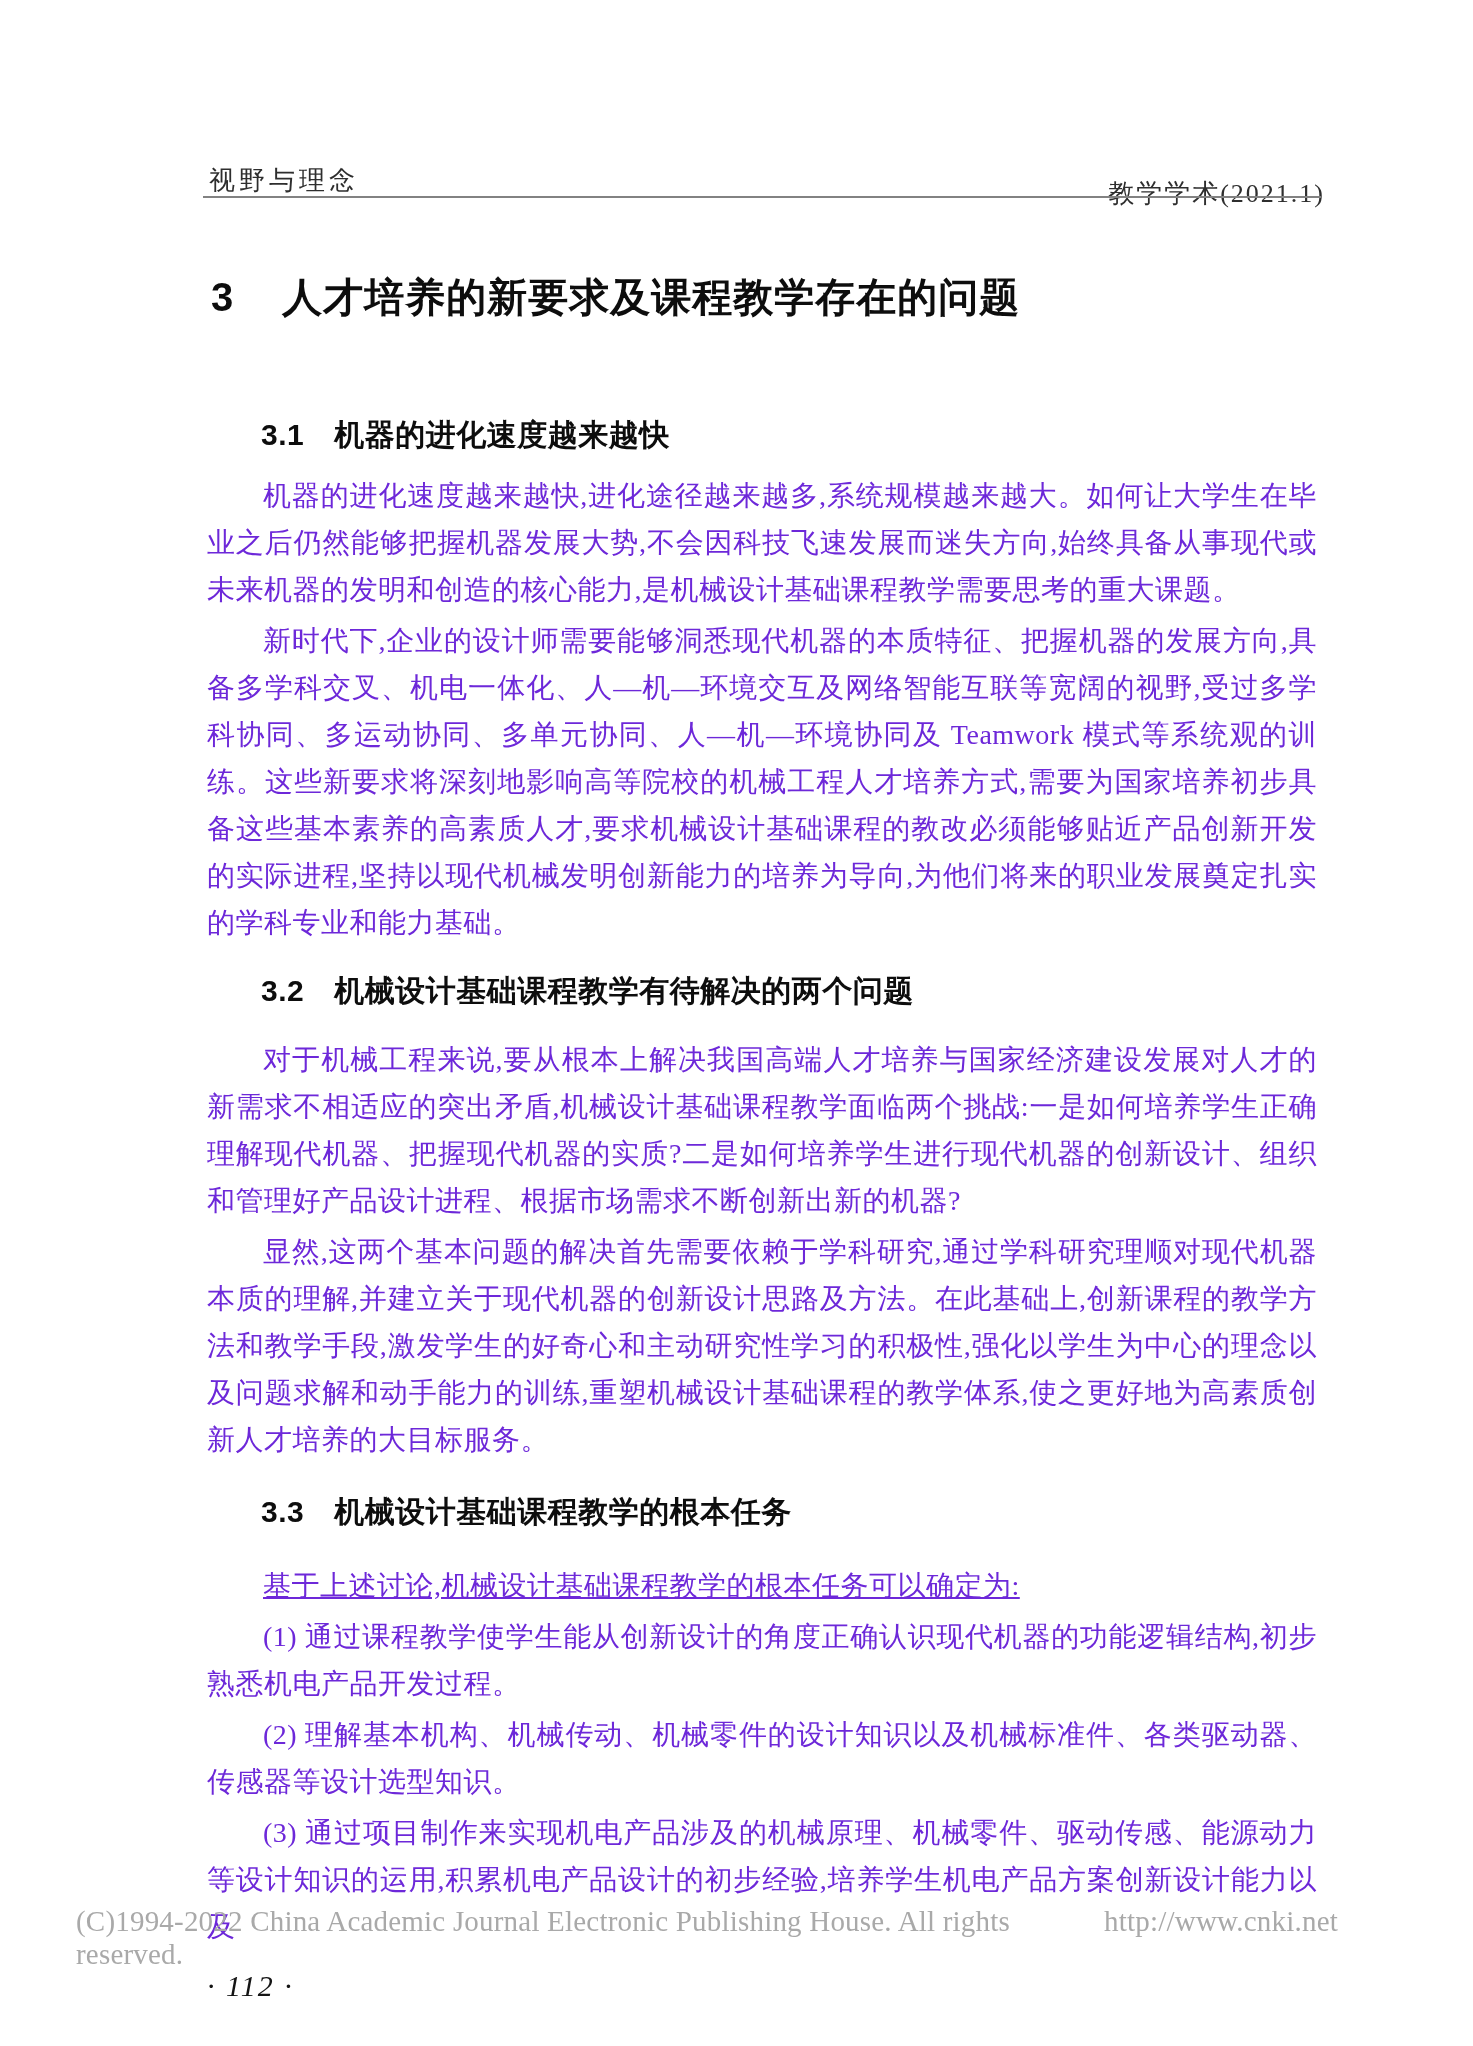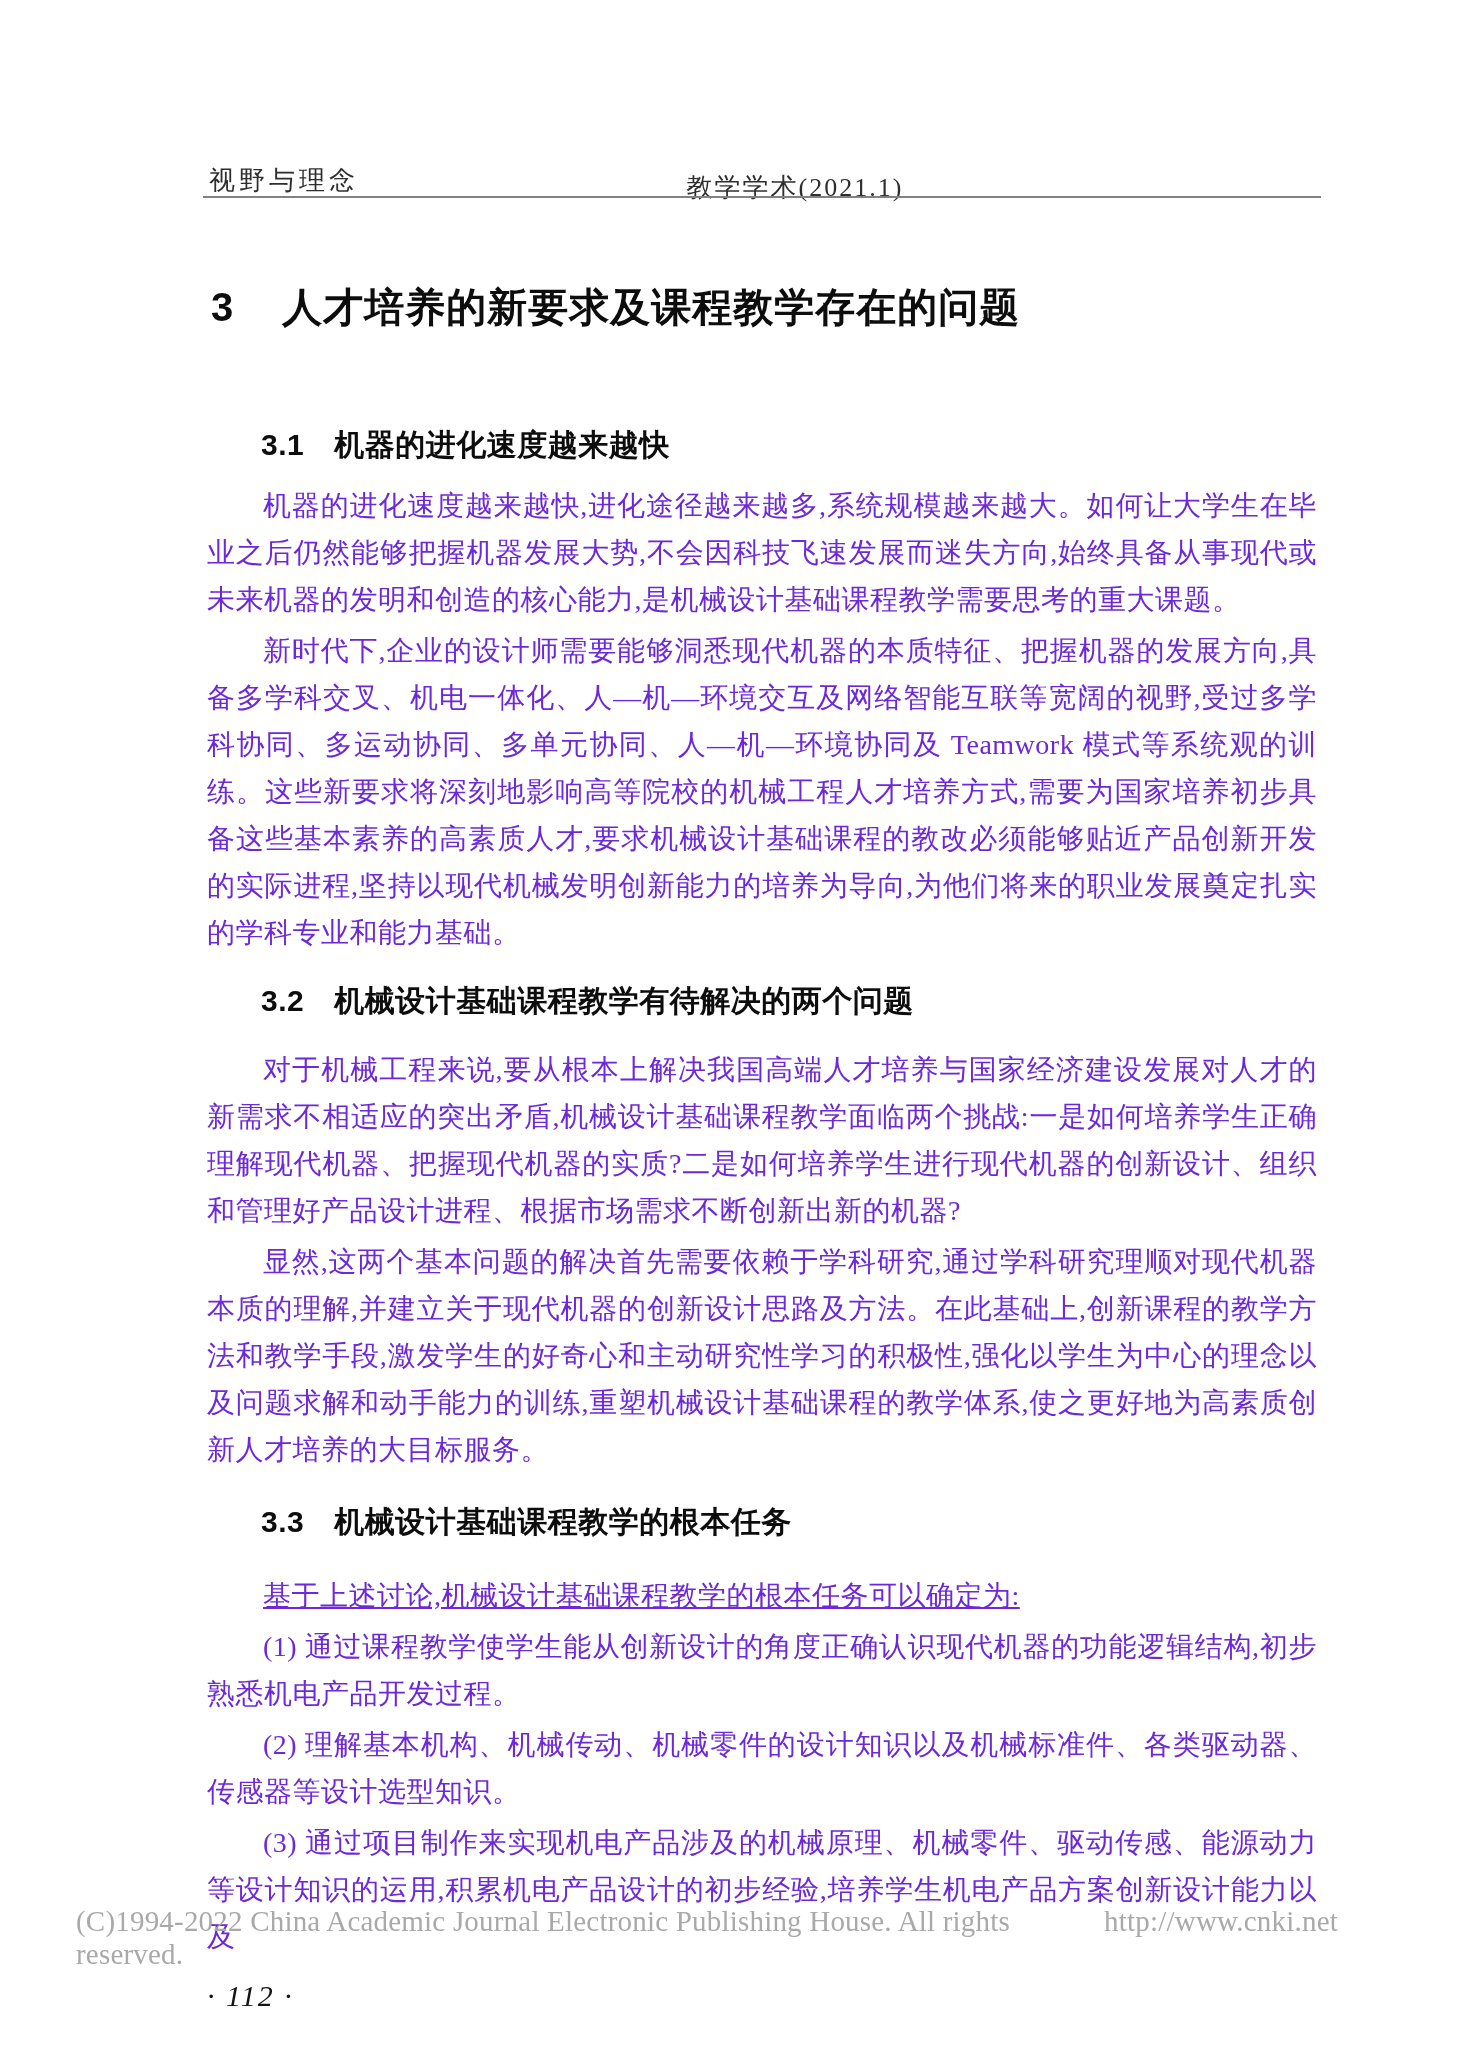--- a/index.html
+++ b/index.html
@@ -10,27 +10,27 @@
     position:absolute; left:0; top:0; width:1473px; height:2046px;
     background:#ffffff; overflow:hidden;
     font-family:"Liberation Serif","DejaVu Serif",serif;
     color:#1c1c1c;
   }
 
   
   .header { position:absolute; left:187px; top:143px; width:1118px; height:34px;
             font-size:26px; color:#2e2e2e; }
   .header-left  { position:absolute; left:2px; top:0; letter-spacing:4px; }
-  .header-center{ position:absolute; left:0; top:7px; width:100%; text-align:center;
+  .header-center{ position:absolute; left:0; top:13px; width:100%; text-align:right;
                   text-indent:58px; letter-spacing:2px; }
   .header-rule { position:absolute; left:187px; top:180px; width:1118px; height:2px;
                  background:#828282; }
 
   
-  .content { position:absolute; left:187px; top:192px; width:1118px; }
+  .content { position:absolute; left:187px; top:182px; width:1118px; }
 
   .title {
     margin-top:72px; line-height:54px;
     font-family:"Liberation Sans","DejaVu Sans",sans-serif;
     font-weight:700; font-size:40px; color:#0d0d0d; letter-spacing:1px;
   }
   .title-no { margin-right:44px; }
 
   .sec-heading {
     font-family:"Liberation Sans","DejaVu Sans",sans-serif;

